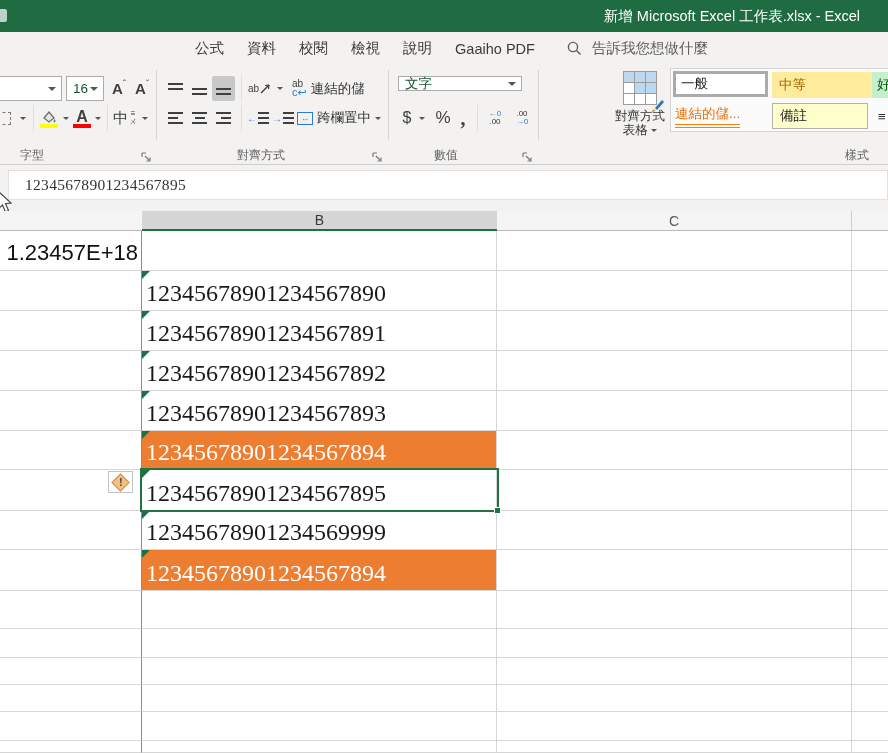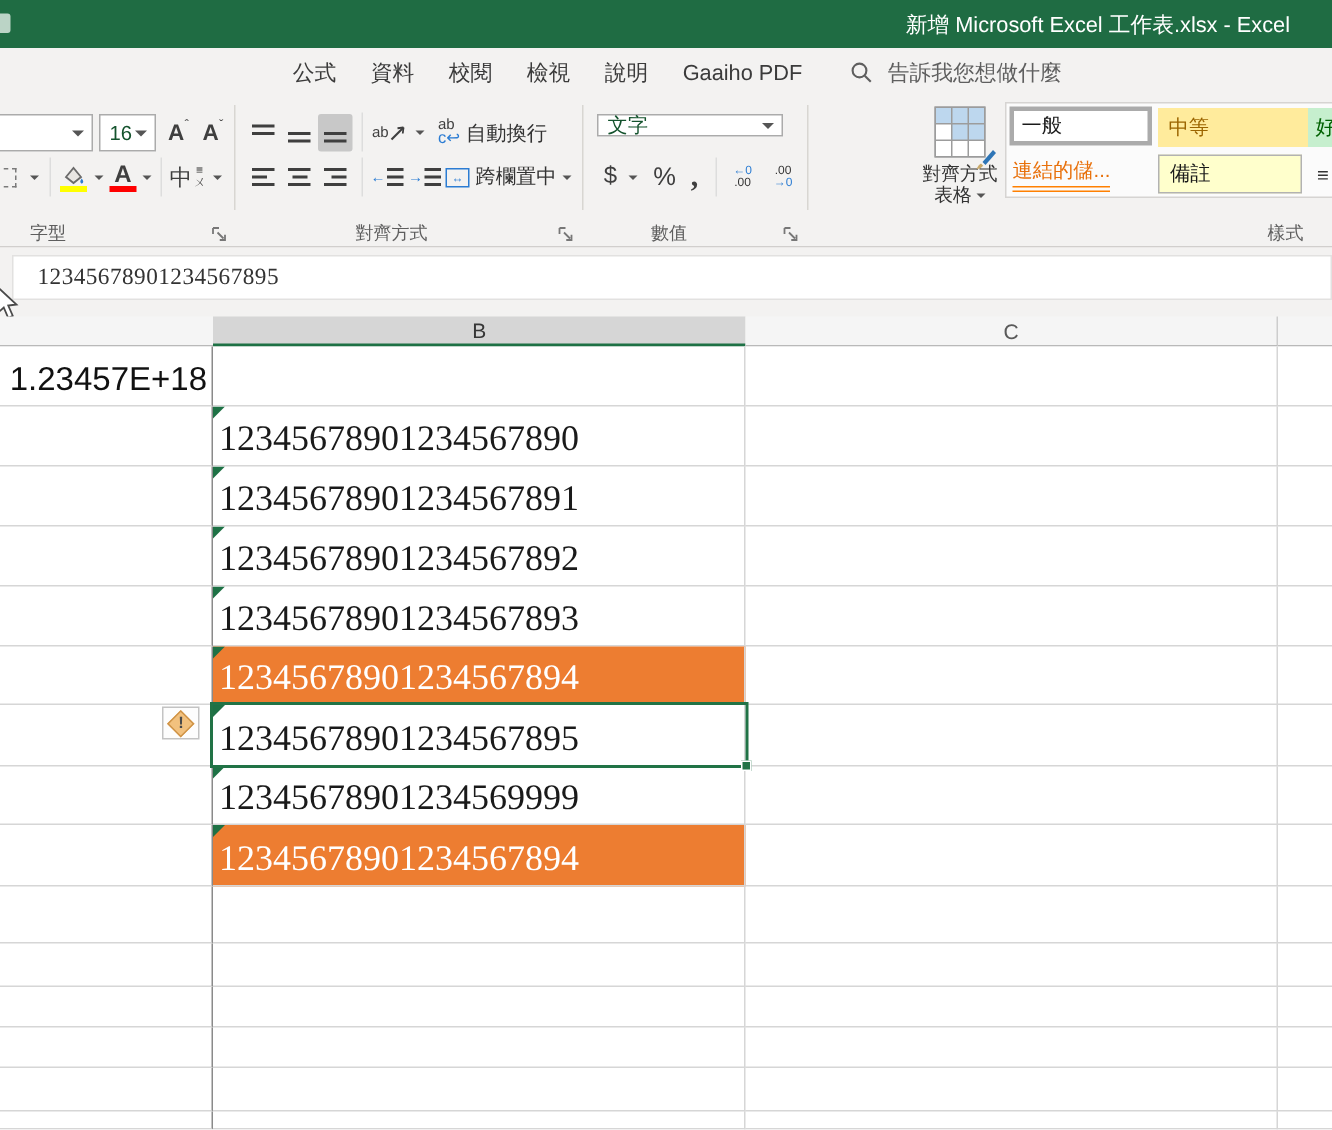--- a/index.html
+++ b/index.html
@@ -193,21 +193,21 @@
       <svg width="13" height="13" viewBox="0 0 13 13">
         <line x1="2" y1="11" x2="10" y2="3" stroke="#3f3f3f" stroke-width="1.4"></line>
         <path d="M10 3 l-4 0.5 M10 3 l-0.5 4" stroke="#3f3f3f" stroke-width="1.2" fill="none"></path>
       </svg>
     </div>
     <div class="btn" style="left:274px; top:11px; width:12px; height:25px;">
         <span class="minidarr"></span>
       </div>
     <div class="btn" style="left:292px; top:11px; width:88px; height:25px; justify-content:flex-start;">
       <span style="font-size:10px; color:#3f3f3f; line-height:8px;">ab<br><span class="blue" style="font-size:11px;">c↩</span></span>
-      <span style="font-size:13.5px; color:#333; margin-left:4px;">自動換行</span>
+      <span style="font-size:13.5px; color:#333; margin-left:4px;">連結的儲</span>
     </div>
 
     <div class="btn" style="left:164px; top:41px; width:23px; height:24px;">
       <span class="bars" style="align-items:flex-start;">
           <i style="width:15px;"></i>
           <i style="width:10px;"></i>
           <i style="width:15px;"></i>
         </span>
     </div>
     <div class="btn" style="left:188px; top:41px; width:23px; height:24px;">

